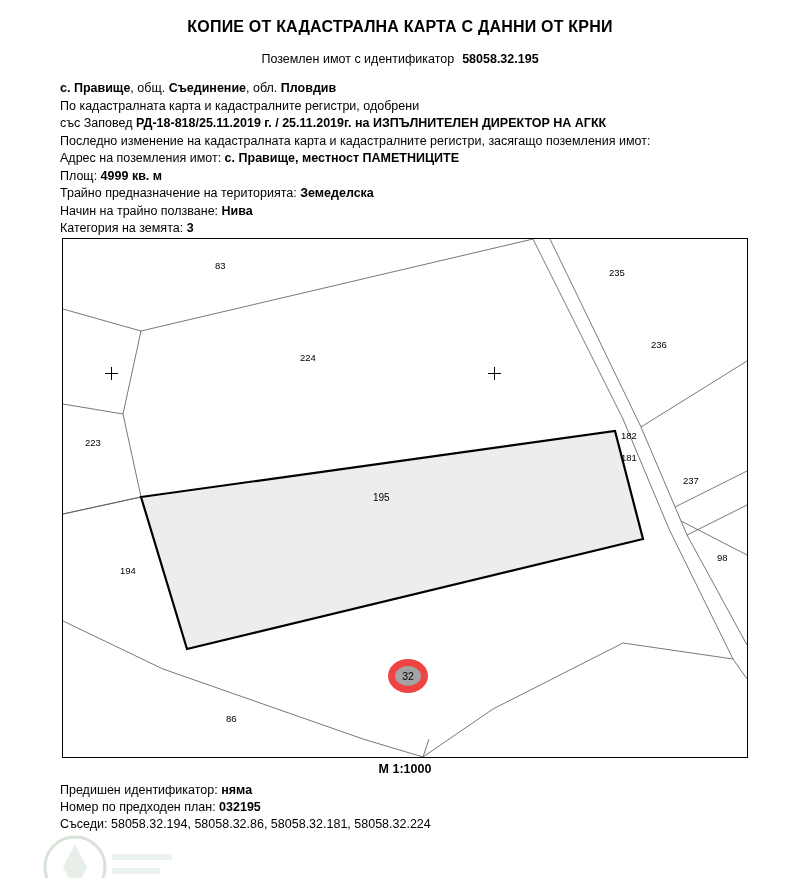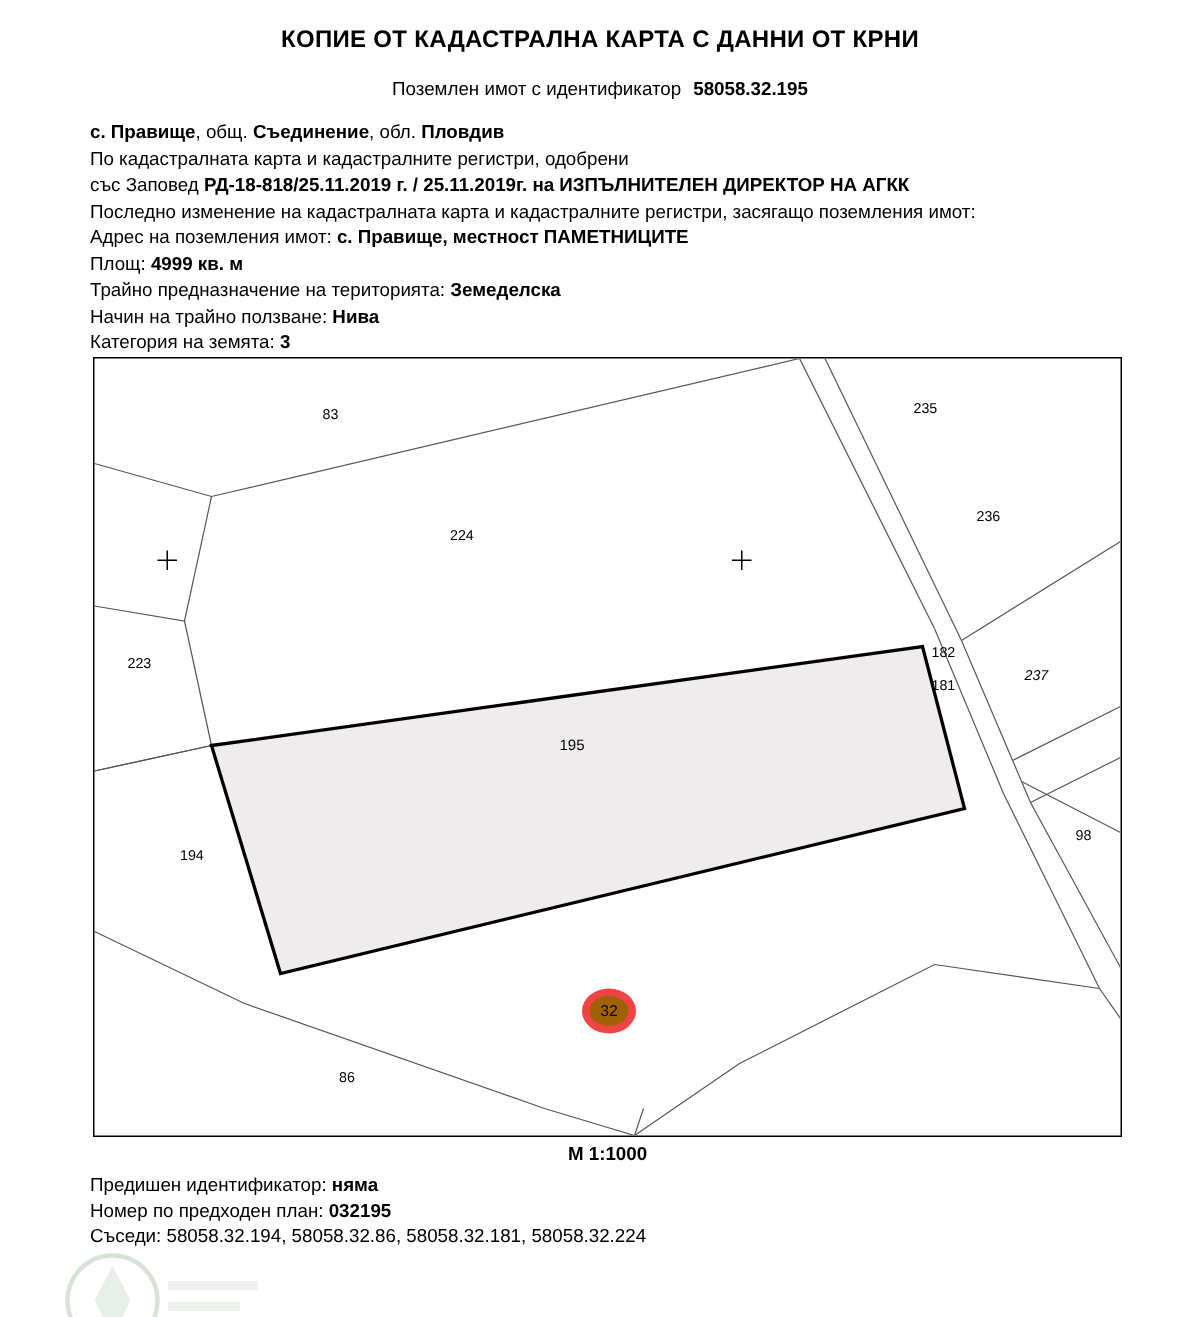--- a/index.html
+++ b/index.html
@@ -83,27 +83,27 @@
     white-space: nowrap;
   }
   .parcel-num {
     position: absolute;
     font-size: 10px;
   }
   .circ-num {
     position: absolute;
     width: 26px;
     height: 20px;
-    border: 5px solid #ef4444;
+    border: 7px solid #ef4444;
     border-radius: 50%;
     font-size: 10.5px;
     display: flex;
     align-items: center;
     justify-content: center;
-    background: #a16207;
+    background: #a3a3a3;
   }
   .cross {
     position: absolute;
     width: 13px;
     height: 13px;
   }
   .cross:before, .cross:after {
     content: "";
     position: absolute;
     background: #000;
@@ -188,26 +188,26 @@
 
         <polygon points="78,258 552,192 580,300 124,410" fill="#eeecec" stroke="#000" stroke-width="2.2"></polygon>
       </svg>
 
       <div class="cross" style="left:42px; top:128px;"></div>
       <div class="cross" style="left:425px; top:128px;"></div>
 
       <div class="parcel-num" style="left:310px; top:253px;text-align:right;">195</div>
       <div class="circ-num" style="left:325px; top:420px;">32</div>
 
-      <div class="lbl" style="left:152px; top:32px;">83</div>
+      <div class="lbl" style="left:152px; top:21px;">83</div>
       <div class="lbl" style="left:546px; top:28px;">235</div>
       <div class="lbl" style="left:588px; top:100px;">236</div>
       <div class="lbl" style="left:237px; top:113px;">224</div>
       <div class="lbl" style="left:22px;  top:198px;">223</div>
-      <div class="lbl" style="left:620px; top:206px;font-style:italic;">237</div>
+      <div class="lbl" style="left:620px; top:236px;">237</div>
       <div class="lbl" style="left:558px; top:191px;">182</div>
       <div class="lbl" style="left:558px; top:213px;">181</div>
       <div class="lbl" style="left:654px; top:313px;">98</div>
       <div class="lbl" style="left:57px;  top:326px;">194</div>
       <div class="lbl" style="left:163px; top:474px;">86</div>
       <div class="lbl" style="left:470px; top:533px;">87</div>
     </div>
   </div>
 
   <div class="scale">М 1:1000</div>

